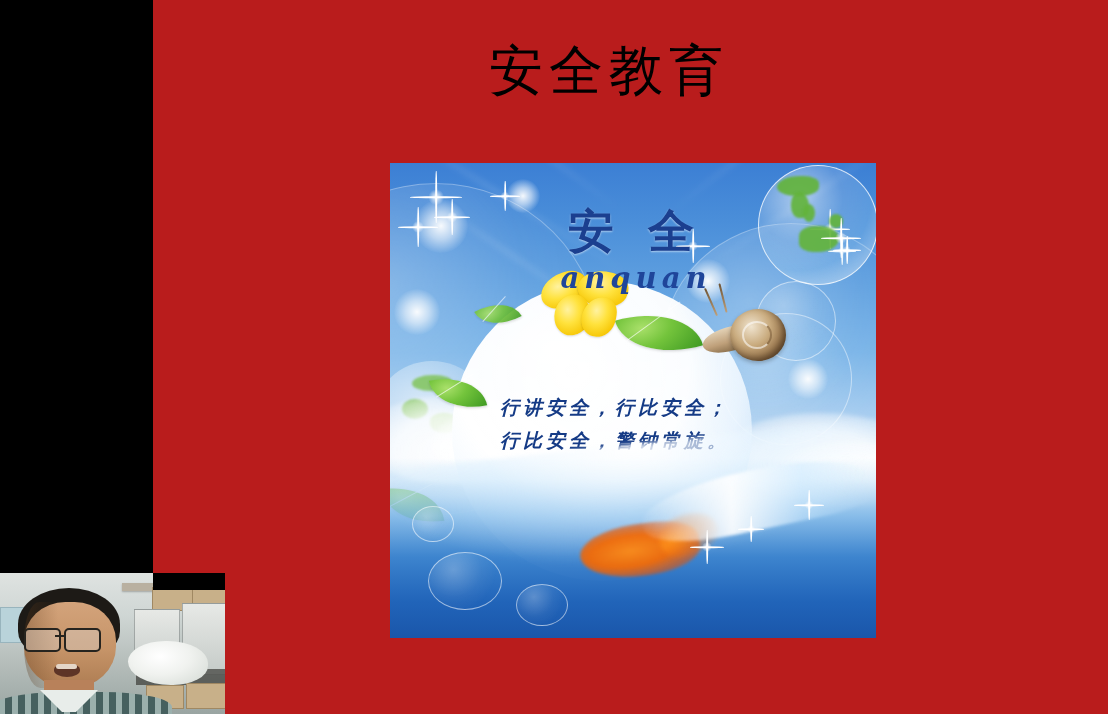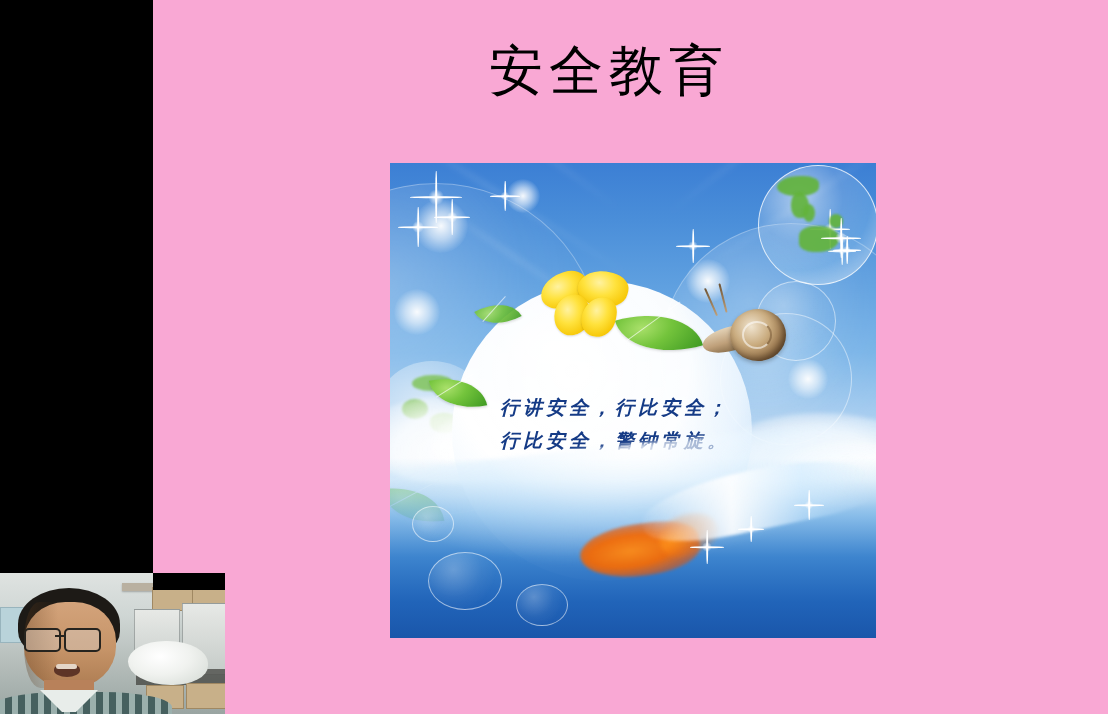--- a/index.html
+++ b/index.html
@@ -12,21 +12,21 @@
     height: 714px;
     position: relative;
     overflow: hidden;
     font-family: "Liberation Sans", sans-serif;
   }
 
   
   #slide-surface {
     position: absolute;
     inset: 0;
-    background: #f9a8d4;
+    background: #b91c1c;
   }
 
   
   #letterbox-left {
     position: absolute;
     left: 0;
     top: 0;
     width: 153px;
     height: 573px;
     background: #000000;
@@ -572,20 +572,22 @@
     </div>
 
     <div id="snail">
       <div class="snail-antenna" style="left:14px;top:6px;transform:rotate(-24deg);"></div>
       <div class="snail-antenna" style="left:26px;top:2px;transform:rotate(-14deg);"></div>
       <div id="snail-body"></div>
       <div id="snail-shell"></div>
       <div id="snail-shell-swirl"></div>
     </div>
 
+    <div id="poster-heading">安全</div>
+    <div id="poster-pinyin">anquan</div>
 
     <div id="poster-slogan"><span>行讲安全，行比安全；</span>
 <span>行比安全，警钟常旋。</span></div>
 
     <div id="water-band"></div>
     <div id="water-wave"></div>
     <div id="goldfish"></div>
     <div id="goldfish-tail"></div>
     <div id="water-splash"></div>
 

